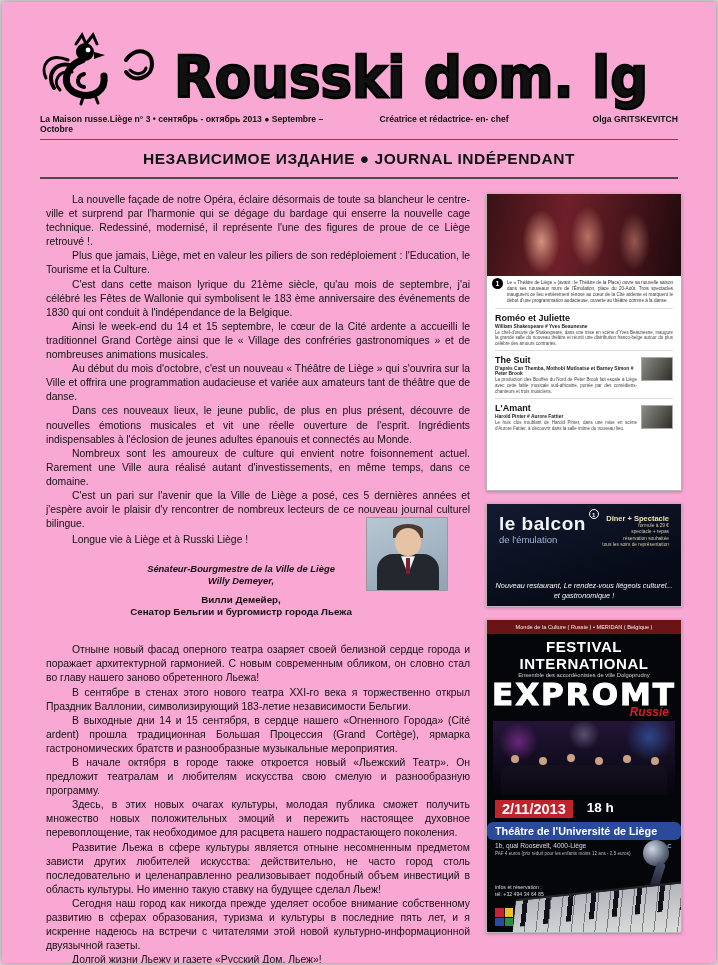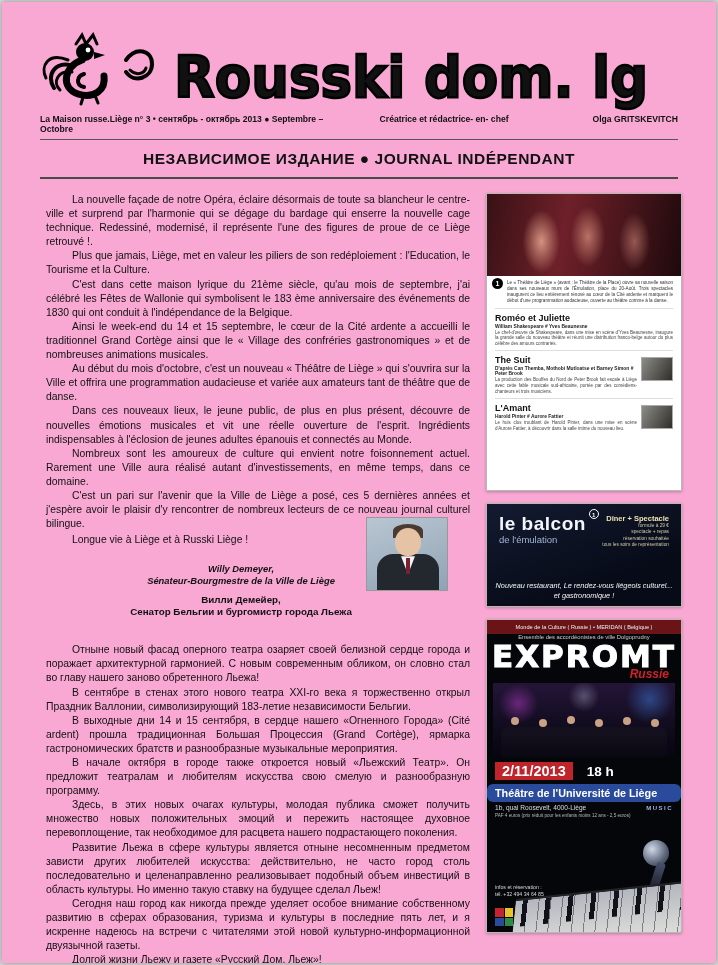--- a/index.html
+++ b/index.html
@@ -91,21 +91,21 @@
   .p3-photo { position:relative; height:74px; margin:2px 6px 0; background:
       radial-gradient(circle 28px at 14% 28%, rgba(182,62,201,.5), transparent 70%),
       radial-gradient(circle 34px at 86% 22%, rgba(62,122,221,.5), transparent 70%),
       radial-gradient(circle 22px at 50% 18%, rgba(222,222,255,.3), transparent 70%),
       linear-gradient(#241538,#0d0a19 70%,#060510); }
   .p3-photo .heads { position:absolute; left:18px; bottom:32px; width:8px; height:8px; border-radius:50%;
       background:#c9a184; box-shadow:28px 2px 0 #c9a184, 56px -1px 0 #c9a184, 84px 2px 0 #c9a184,
       112px 0 0 #c9a184, 140px 2px 0 #c9a184; }
   .p3-photo .bodies { position:absolute; left:8px; right:8px; bottom:0; height:30px;
       background:linear-gradient(#15101e 20%, #0a0812); border-radius:8px 8px 0 0; opacity:.9; }
-  .p3-daterow { display:flex; align-items:center; padding:5px 8px 0; }
+  .p3-daterow { display:flex; padding:5px 8px 0; }
   .p3-date { background:#c0242b; font-weight:bold; font-size:14.5px; padding:1px 7px; }
   .p3-time { font-weight:bold; font-size:13.5px; margin-left:14px; }
   .p3-venue { background:#2a4b9b; margin-top:4px; padding:3px 8px; font-size:10.8px; font-weight:bold;border-radius:6px; }
   .p3-addr-row { display:flex; align-items:baseline; padding:2px 8px 0; }
   .p3-addr { font-size:6.6px; color:#ddd; }
   .p3-music { margin-left:auto; font-size:6px; font-weight:bold; letter-spacing:1.5px; color:#9db2d8; }
   .p3-paf { font-size:4.6px; color:#b9b9b9; padding:2px 8px 0; }
   .p3-info { position:absolute; left:8px; bottom:34px; font-size:5.2px; color:#d8d8d8; line-height:7px; }
   .mic { position:absolute; right:12px; bottom:66px; width:26px; height:26px; border-radius:50%;
          background:radial-gradient(circle at 35% 35%, #cfd8e8, #5a6578 60%, #262c3a); }
@@ -178,22 +178,22 @@
       <div class="signature clearfix">
         <div class="sig-photo">
           <div class="body"></div>
             <div class="hair"></div>
             <div class="head"></div>
           <div class="shirt"></div>
             <div class="tie"></div>
         </div>
         <p class="closing-line">Longue vie à Liège et à Russki Liège !</p>
         <div class="sig-fr">
+          <div>Sénateur-Bourgmestre de la Ville de Liège</div>
           <div>Willy Demeyer,</div>
-          <div>Sénateur-Bourgmestre de la Ville de Liège</div>
         </div>
         <div class="sig-ru">
           <div>Вилли Демейер,</div>
           <div>Сенатор Бельгии и бургомистр города Льежа</div>
         </div>
       </div>
 
       <div class="body-text">
           <p>Отныне новый фасад оперного театра озаряет своей белизной сердце города и поражает архитектурной гармонией. С новым современным обликом, он словно стал во главу нашего заново обретенного Льежа!</p>
           <p>В сентябре в стенах этого нового театра XXI-го века я торжественно открыл Праздник Валлонии, символизирующий 183-летие независимости Бельгии.</p>
@@ -251,20 +251,21 @@
                 <p class="p2-offer-line">réservation souhaitée</p>
                 <p class="p2-offer-line">tous les soirs de représentation</p>
               </div>
           </div>
         </div>
         <div class="p2-tagline">Nouveau restaurant, Le rendez-vous liégeois culturel... et gastronomique !</div>
       </div>
 
       <div class="poster p3">
         <div class="p3-strip">Monde  de la Culture ( Russie )   •   MERIDAN  ( Belgique )</div>
+        <div class="p3-title">FESTIVAL INTERNATIONAL</div>
         <div class="p3-sub">Ensemble des accordéonistes de ville Dolgoprudny</div>
         <div class="p3-headliner">EXPROMT</div>
         <div class="p3-country">Russie</div>
         <div class="p3-photo">
           <span class="heads"></span>
             <span class="bodies"></span>
         </div>
         <div class="p3-daterow">
           <span class="p3-date">2/11/2013</span>
           <span class="p3-time">18 h</span>

